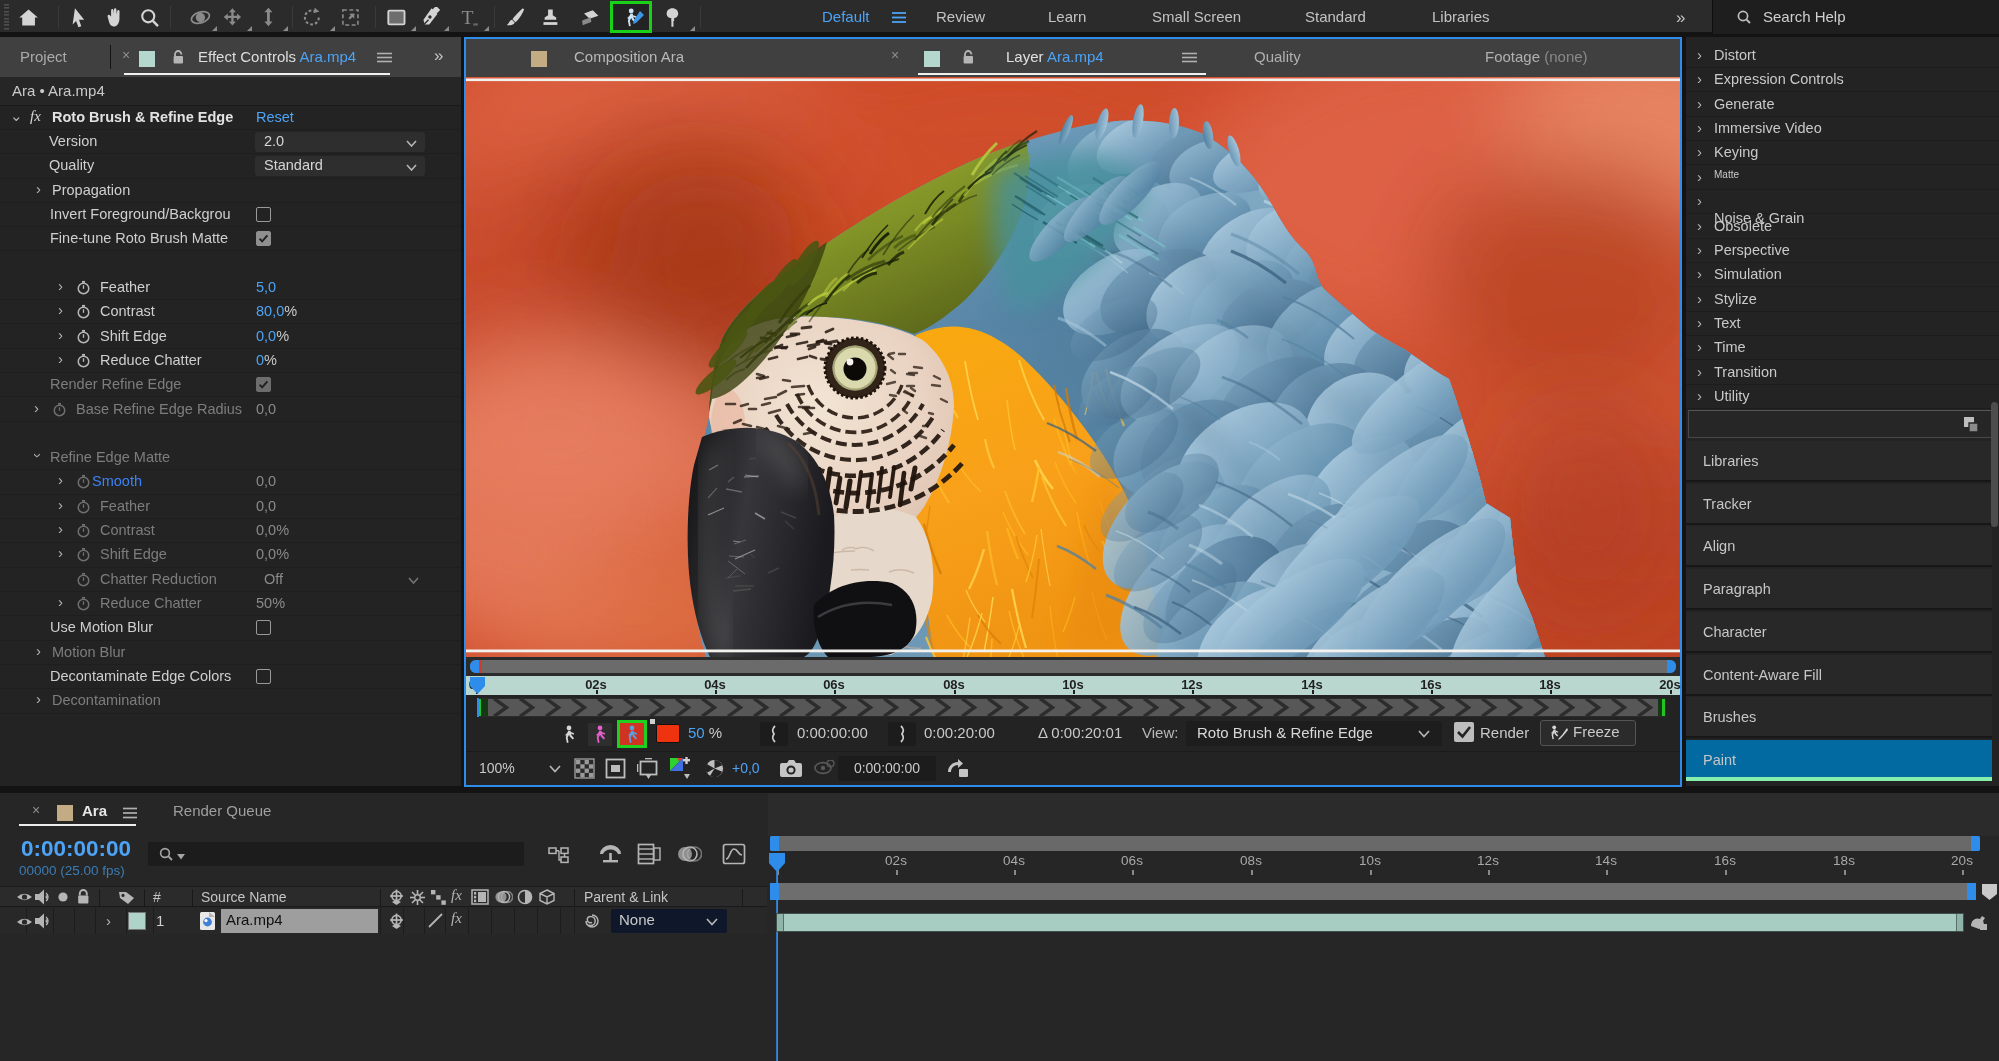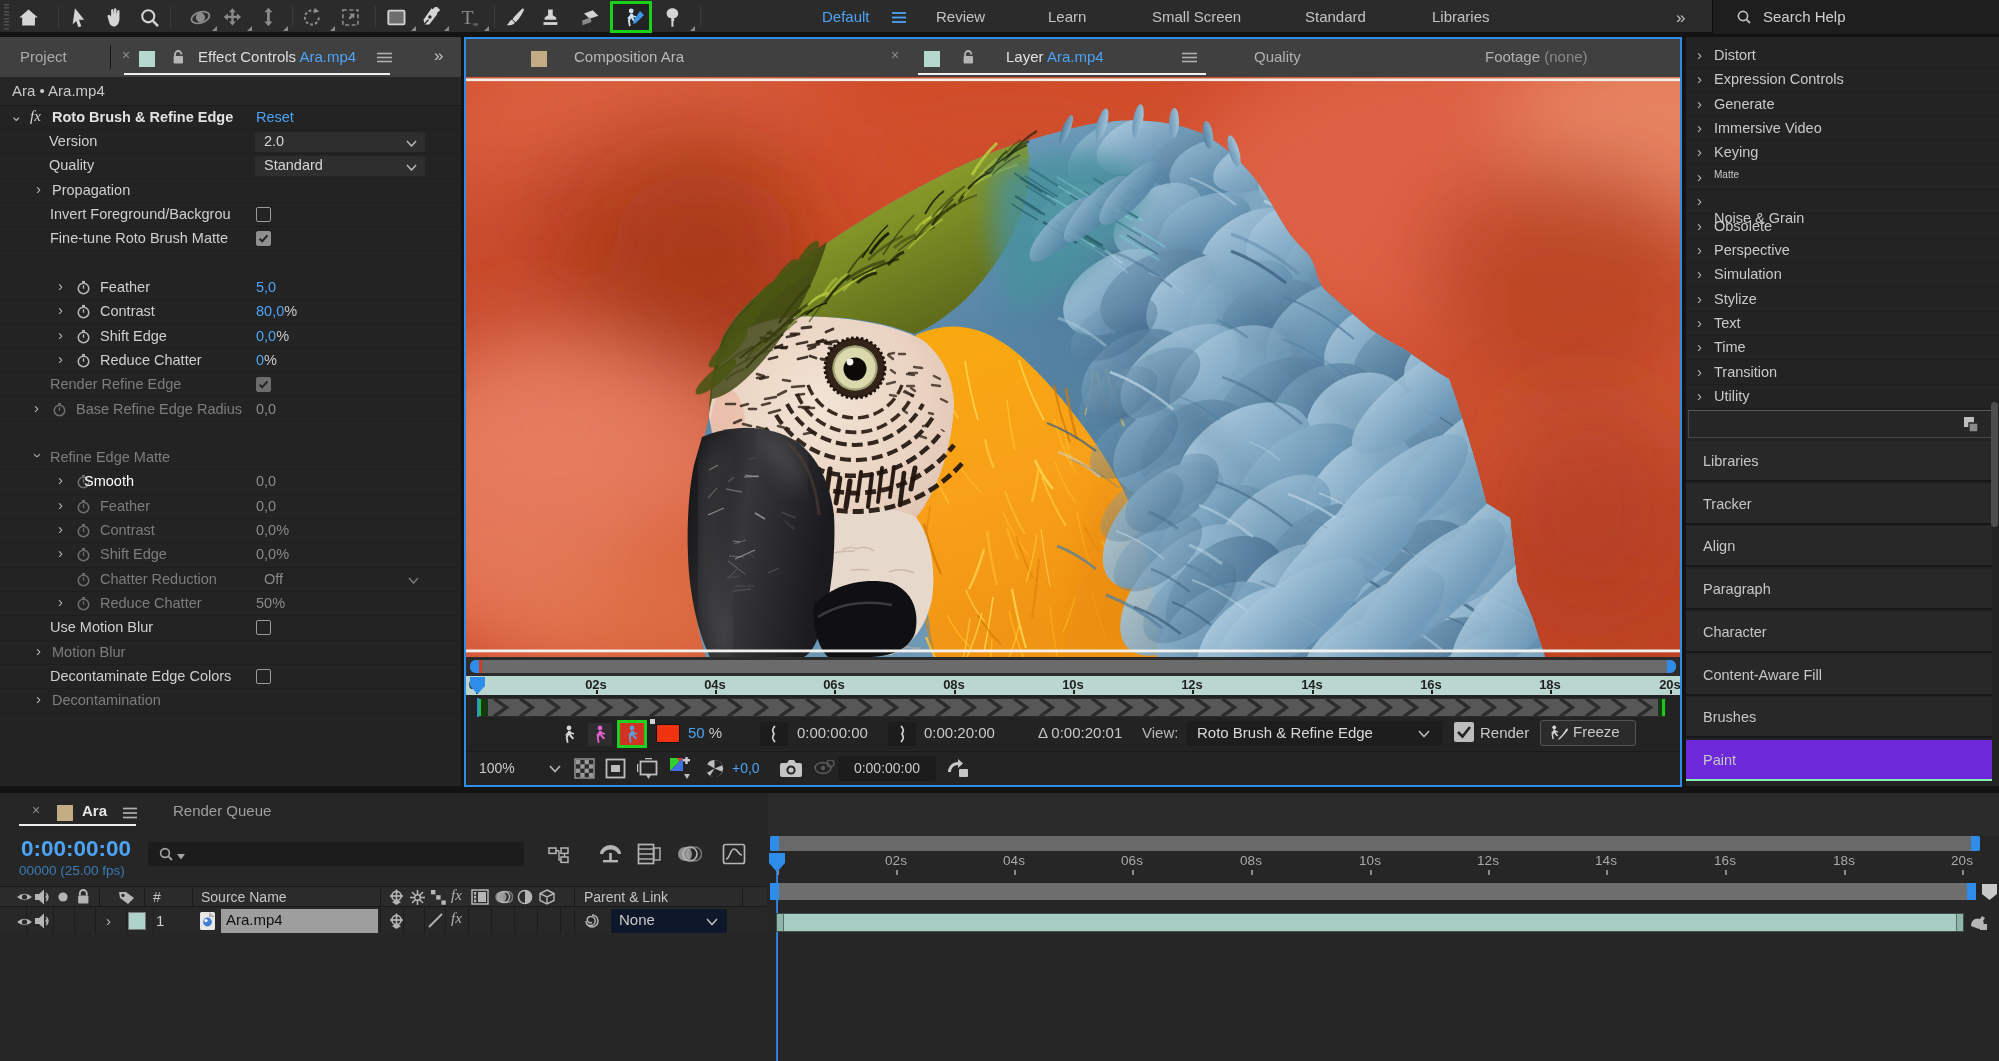--- a/index.html
+++ b/index.html
@@ -258,21 +258,21 @@
       <span class="ar" style="left:36px;transform:rotate(90deg)">›</span>
       <span class="lt" style="left:50px;color:#7d7d7d">Refine Edge Matte</span>
     </div>
     <div class="row" style="top:433.4px">
       <span class="ar" style="left:58px">›</span>
       <span style="position:absolute;left:76px;top:4px"><svg class="sw" width="15" height="15" viewBox="0 0 16 16">
           <circle cx="8" cy="9" r="5.6" fill="none" stroke="#6f6f6f" stroke-width="1.6"></circle>
           <rect x="6.4" y="1" width="3.2" height="2" fill="#6f6f6f"></rect>
           <rect x="7.3" y="5.6" width="1.4" height="3.8" fill="#6f6f6f"></rect>
         </svg></span>
-      <span class="lt" style="left:84px;color:#ffffff">Smooth</span>
+      <span class="lt" style="left:92px;color:#3b82f6">Smooth</span>
       <span class="lt" style="left:256px"><span style="color:#8a8a8a">0,0</span></span>
     </div>
     <div class="row" style="top:457.8px">
       <span class="ar" style="left:58px">›</span>
       <span style="position:absolute;left:76px;top:4px"><svg class="sw" width="15" height="15" viewBox="0 0 16 16">
           <circle cx="8" cy="9" r="5.6" fill="none" stroke="#6f6f6f" stroke-width="1.6"></circle>
           <rect x="6.4" y="1" width="3.2" height="2" fill="#6f6f6f"></rect>
           <rect x="7.3" y="5.6" width="1.4" height="3.8" fill="#6f6f6f"></rect>
         </svg></span>
       <span class="lt" style="left:100px;color:#7d7d7d">Feather</span>
@@ -1185,21 +1185,21 @@
     </div>
     <div style="position:absolute;left:0;top:618px;width:306px;height:41px;background:#282828;border-bottom:2px solid #171717">
       <span style="position:absolute;left:17px;top:12px;font-size:14.5px;color:#c6c6c6">Content-Aware Fill</span>
     </div>
     <div style="position:absolute;left:0;top:575px;width:306px;height:41px;background:#282828;border-bottom:2px solid #171717">
       <span style="position:absolute;left:17px;top:12px;font-size:14.5px;color:#c6c6c6">Character</span>
     </div>
     <div style="position:absolute;left:0;top:660px;width:306px;height:41px;background:#282828;border-bottom:2px solid #171717">
       <span style="position:absolute;left:17px;top:12px;font-size:14.5px;color:#c6c6c6">Brushes</span>
     </div>
-    <div style="position:absolute;left:0;top:703px;width:306px;height:41px;background:#6d28d9;border-bottom:2px solid #86efac">
+    <div style="position:absolute;left:0;top:703px;width:306px;height:41px;background:#0369a1;border-bottom:4px solid #86efac">
       <span style="position:absolute;left:17px;top:12px;font-size:14.5px;color:#c6c6c6">Paint</span>
     </div>
     <div style="position:absolute;right:1px;top:365px;width:7px;height:125px;background:#4d4d4d;border-radius:4px"></div>
   </div>
 <div class="bp">
     <span style="position:absolute;left:32px;top:9px;color:#8f8f8f;font-size:14px">×</span>
     <span class="chip" style="left:57px;top:12px;background:#c3ac83"></span>
     <span style="position:absolute;left:82px;top:9px;color:#e6e6e6;font-size:15px;font-weight:bold">Ara</span>
     <svg style="position:absolute;left:122px;top:14px" width="16" height="12">
       <g stroke="#b0b0b0" stroke-width="1.7">

